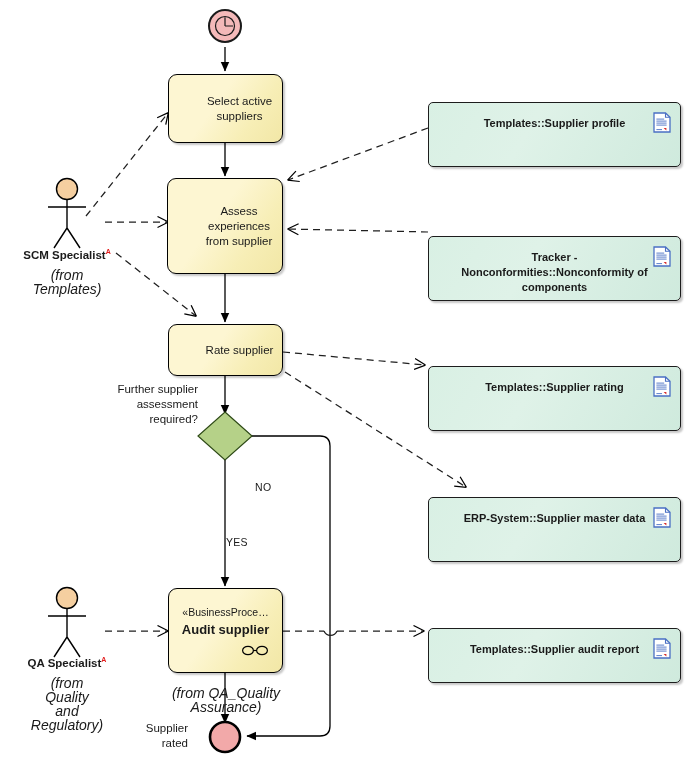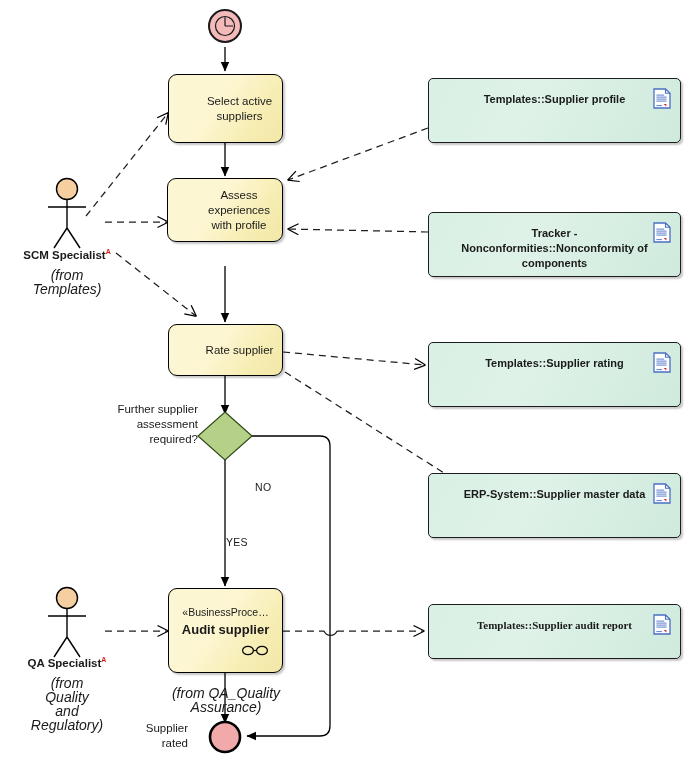--- a/index.html
+++ b/index.html
@@ -20,21 +20,21 @@
     display:flex;align-items:center;justify-content:center;
     text-align:center;font-size:11.5px;line-height:15px;padding-left:28px;
   }
   .action .lbl{padding:0 8px;}
   .artifact{
     border:1px solid #1d1d1d;border-radius:5px;
     background:linear-gradient(120deg,#d9f0e4 0%,#dff2e8 40%,#cfeadd 100%);
     box-shadow:2px 2px 2px rgba(0,0,0,.22);
     font-size:11px;line-height:15px;text-align:center;
     display:flex;align-items:flex-start;justify-content:center;
-    padding-top:13px;font-weight:bold;
+    padding-top:13px;font-weight:bold;margin-top:24px;
   }
   .artifact .lbl{max-width:205px;padding:0 6px;}
   .doc-icon{position:absolute;right:9px;top:9px;width:18px;height:21px;}
 
   
   .note{position:absolute;font-size:11.5px;line-height:15px;color:#1a1a1a;}
   .note.center{text-align:center;}
   .note.right{text-align:right;}
   .ital{font-style:italic;font-weight:normal;font-size:14px;line-height:14px;}
   .actor-name{font-weight:bold;font-size:11.5px;white-space:nowrap;}
@@ -131,24 +131,24 @@
   </svg>
 
 
   <div class="node action" style="left:168px;top:74px;width:115px;height:69px;">
     <div class="lbl">
       <span>Select active</span><br>
       <span>suppliers</span>
     </div>
   </div>
 
-  <div class="node action" style="left:167px;top:178px;width:116px;height:64px;">
+  <div class="node action" style="left:167px;top:178px;width:116px;height:96px;">
     <div class="lbl">
       <span>Assess experiences</span><br>
-      <span>with profile</span>
+      <span>from supplier</span>
     </div>
   </div>
 
   <div class="node action" style="left:168px;top:324px;width:115px;height:52px;">
     <div class="lbl">Rate supplier</div>
   </div>
 
   <div class="node action" style="left:168px;top:588px;width:115px;height:85px;text-align:center;">
     <div class="audit-inner">
       <div class="stereo">«BusinessProce…</div>
@@ -159,21 +159,21 @@
       <ellipse cx="21" cy="5.5" rx="5.4" ry="4.2" fill="none" stroke="#000" stroke-width="1.2"></ellipse>
       <path d="M12.4,5.5 L15.6,5.5" stroke="#000" stroke-width="1.2"></path>
     </svg>
   </div>
 
   <div class="note center ital" style="left:165px;top:686px;width:122px;">
     <div>(from QA_Quality</div>
     <div>Assurance)</div>
   </div>
 
-  <div class="note right" style="left:86px;top:402px;width:112px;">
+  <div class="note right" style="left:86px;top:382px;width:112px;">
     <div>Further supplier</div>
     <div>assessment required?</div>
   </div>
   <div class="guard" style="left:255px;top:481px;">NO</div>
   <div class="guard" style="left:226px;top:536px;">YES</div>
 
   <div class="note right" style="left:110px;top:721px;width:78px;">
     <div>Supplier</div>
     <div>rated</div>
   </div>
@@ -237,21 +237,21 @@
       <path d="M1,1 H12.5 L17,5.2 V20 H1 z" fill="#ffffff" stroke="#4a6fc4" stroke-width="1.3"></path>
       <path d="M12.5,1 V5.2 H17" fill="none" stroke="#4a6fc4" stroke-width="1.1"></path>
       <g stroke="#4a6fc4" stroke-width="0.9">
         <path d="M3.4,7.1 H11.2 M3.4,9.1 H13.6 M3.4,11.1 H13.6 M3.4,13.1 H13.6"></path>
       </g>
       <path d="M10.6,16 L13.4,16 L13.4,18.6 z" fill="#d62b2b"></path>
       <path d="M3.4,17.6 H9" stroke="#4a6fc4" stroke-width="0.9"></path>
     </svg>
   </div>
 
-  <div class="node artifact" style="left:428px;top:604px;width:253px;height:55px;font-family:Liberation Serif, serif;">
+  <div class="node artifact" style="left:428px;top:604px;width:253px;height:55px;">
     <div class="lbl">Templates::Supplier audit report</div>
     <svg class="doc-icon" viewBox="0 0 18 21">
       <path d="M1,1 H12.5 L17,5.2 V20 H1 z" fill="#ffffff" stroke="#4a6fc4" stroke-width="1.3"></path>
       <path d="M12.5,1 V5.2 H17" fill="none" stroke="#4a6fc4" stroke-width="1.1"></path>
       <g stroke="#4a6fc4" stroke-width="0.9">
         <path d="M3.4,7.1 H11.2 M3.4,9.1 H13.6 M3.4,11.1 H13.6 M3.4,13.1 H13.6"></path>
       </g>
       <path d="M10.6,16 L13.4,16 L13.4,18.6 z" fill="#d62b2b"></path>
       <path d="M3.4,17.6 H9" stroke="#4a6fc4" stroke-width="0.9"></path>
     </svg>

